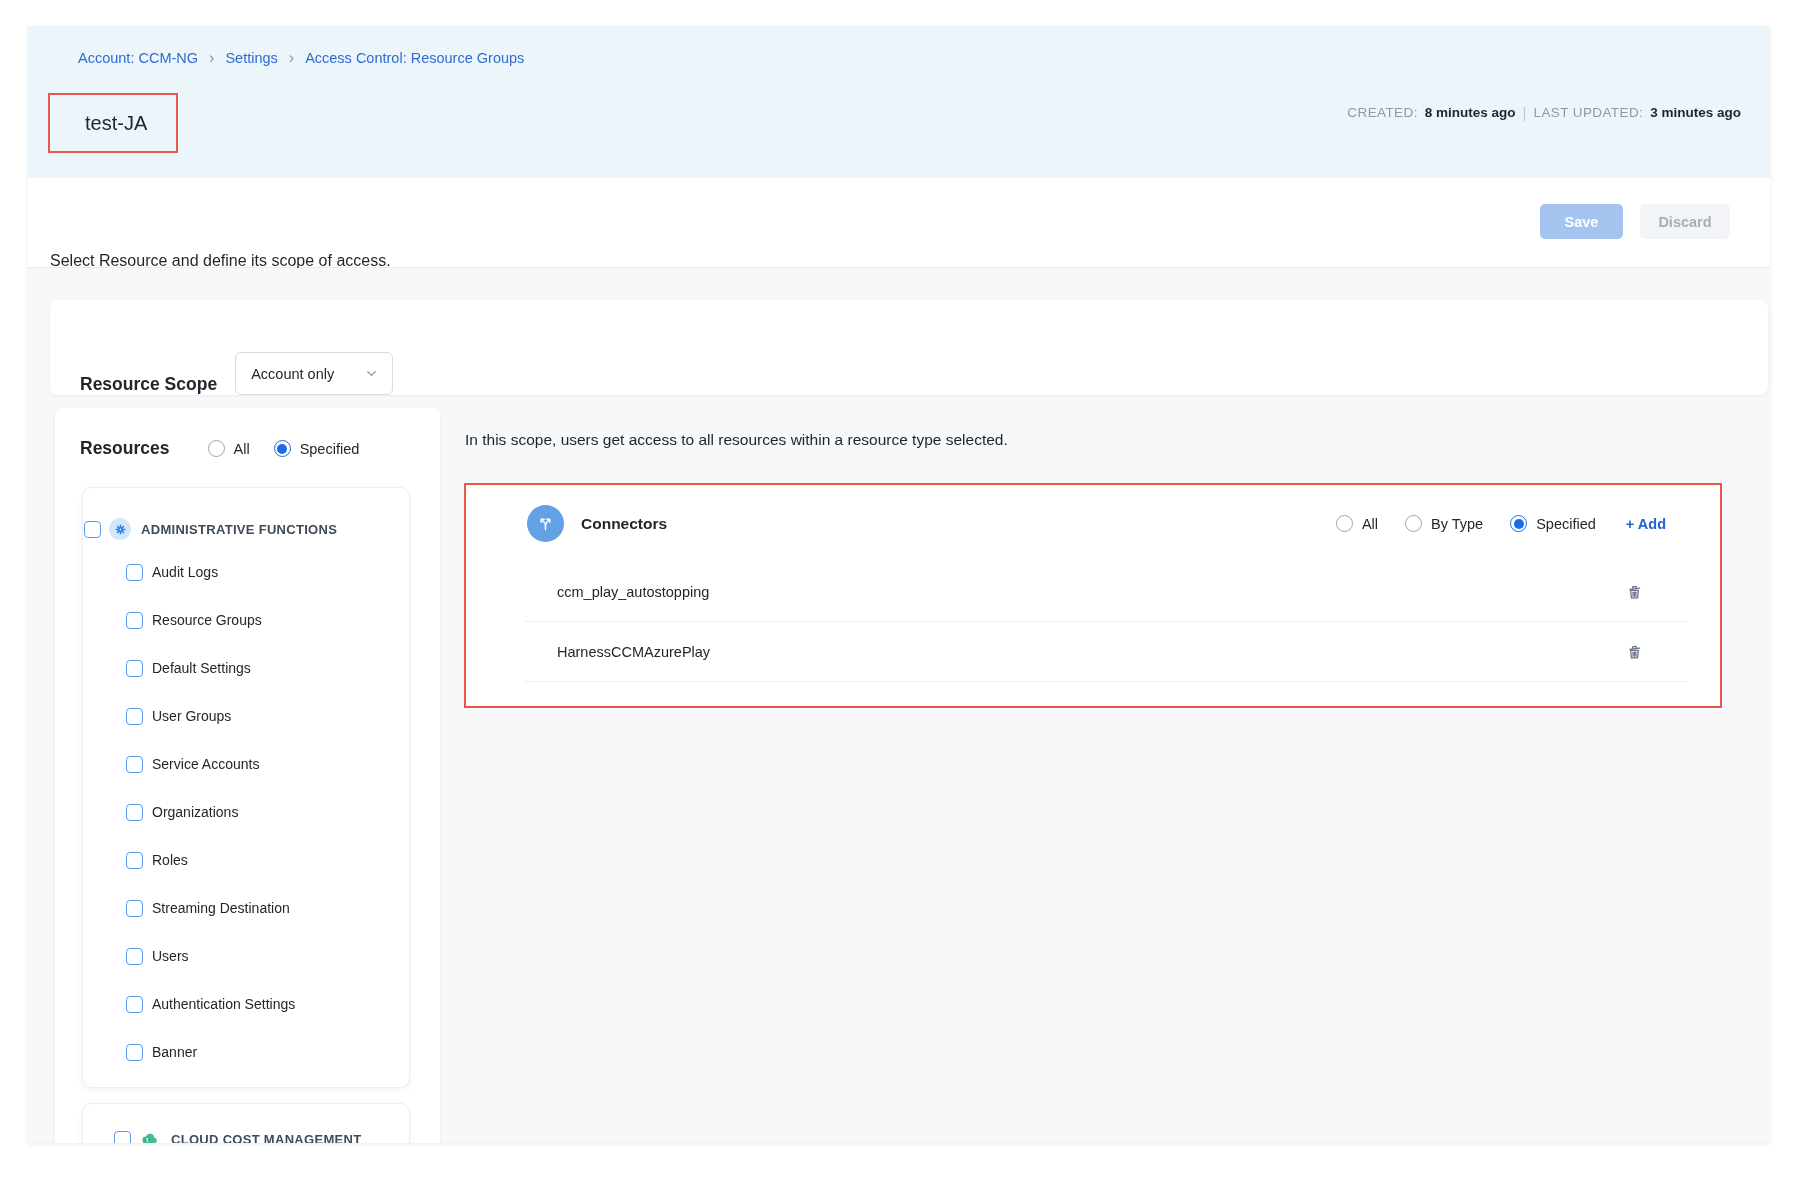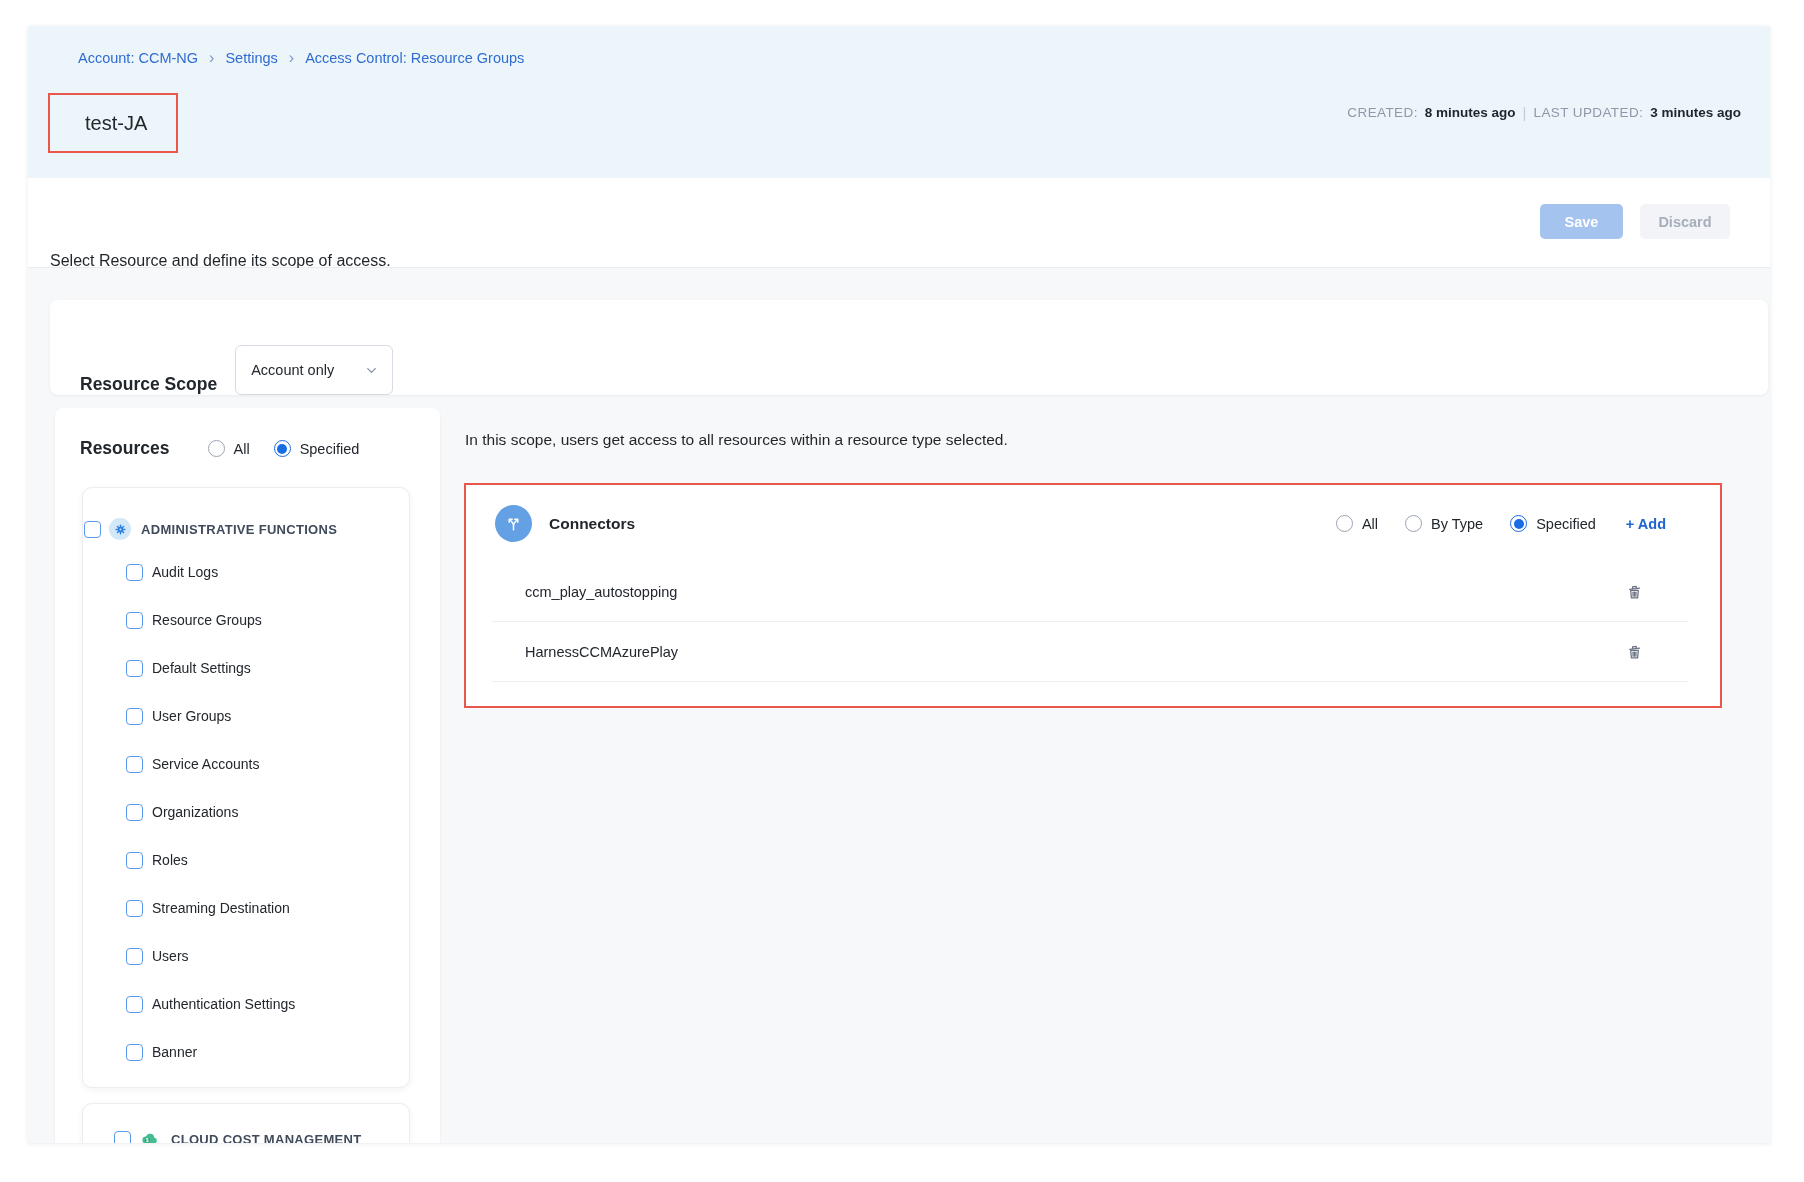--- a/index.html
+++ b/index.html
@@ -33,21 +33,21 @@
   .btn-save { left:1512px; width:83px; background:#a5c3ef; color:#ffffff; }
   .btn-discard { left:1612px; width:90px; background:#f3f4f7; color:#a7aebb; }
 
   
   .content { position:absolute; top:242px; left:0; right:0; bottom:0; background:#f7f8fa; }
 
   .scope-card { position:absolute; left:22px; top:32px; width:1718px; height:95px;
     background:#fff; border-radius:8px; box-shadow:0 1px 3px rgba(40,50,70,.07);
     display:flex; align-items:flex-end; }
   .scope-label { font-size:17.5px; font-weight:700; margin-left:30px; color:#22272e; }
-  .dropdown { margin-left:18px; width:158px; height:50px; background:#fff;
+  .dropdown { margin-left:18px; width:158px; height:43px; background:#fff;
     border:1px solid #d8dbe4; border-radius:6px; display:flex; align-items:center;
     justify-content:space-between; padding:0 13px 0 15px; cursor:pointer; }
   .dropdown-value { font-size:14.5px; color:#22272e; }
 
   
   .left-panel { position:absolute; left:27px; top:140px; width:385px; height:735px;
     background:#fff; border-radius:8px 8px 0 0; box-shadow:0 1px 3px rgba(40,50,70,.07); }
   .resources-header { display:flex; align-items:center; margin:30px 0 0 25px; }
   .resources-title { font-size:17.5px; font-weight:700; margin-right:38px; }
   .radio-opt { display:flex; align-items:center; gap:9px; margin-right:24px; cursor:pointer; }
@@ -71,21 +71,21 @@
   .chip-gear { background:#d2e7f8; }
   .group-label { font-size:13px; font-weight:700; color:#3f4a5a; letter-spacing:.3px; margin-left:2px; }
   .item-list { margin-top:8px; }
   .item-row { height:48px; display:flex; align-items:center; gap:9px; padding-left:42px; }
   .item-label { font-size:14px; color:#22272e; }
 
   
   .scope-info { position:absolute; left:437px; top:163px; font-size:15.5px; color:#1f2429; }
 
   .connectors-annotation { position:absolute; left:436px; top:215px; width:1258px; height:225px;
-    border:2px solid #e8574a; background:#fff; }
+    border:2px solid #e8574a; background:#fff;padding-left:32px; }
   .connectors-header { height:77px; display:flex; align-items:center; padding:0 54px 0 29px; }
   .connectors-icon { width:37px; height:37px; border-radius:50%; background:#64a0e4;
     display:flex; align-items:center; justify-content:center; flex:none; }
   .connectors-title { font-size:15.5px; font-weight:700; margin-left:17px; color:#22272e; }
   .connectors-controls { margin-left:auto; display:flex; align-items:center; }
   .connectors-controls .radio-opt { margin-right:0; margin-left:27px; }
   .add-link { margin-left:30px; font-size:14.5px; font-weight:700; color:#2264cd; cursor:pointer; }
 
   .connector-rows { margin:0 32px 0 26px; }
   .connector-row { height:60px; display:flex; align-items:center;

